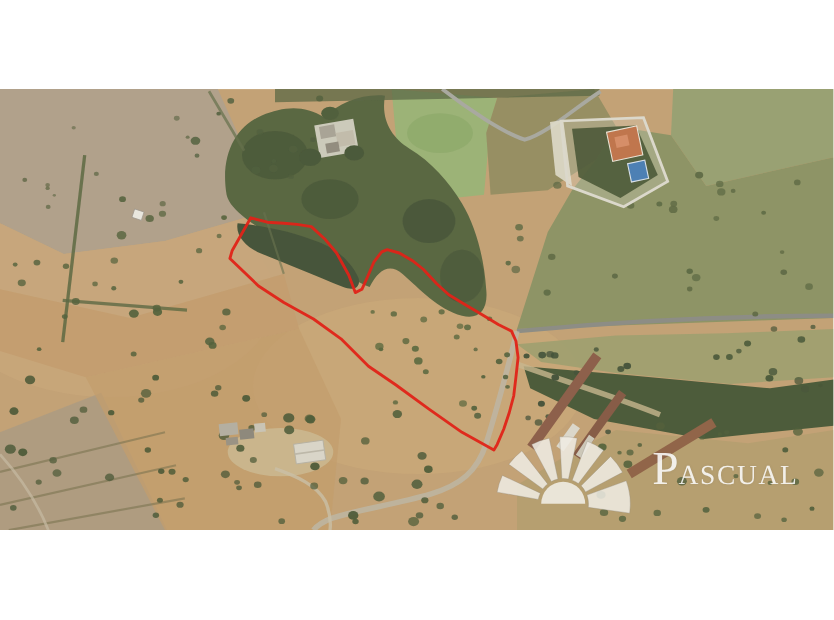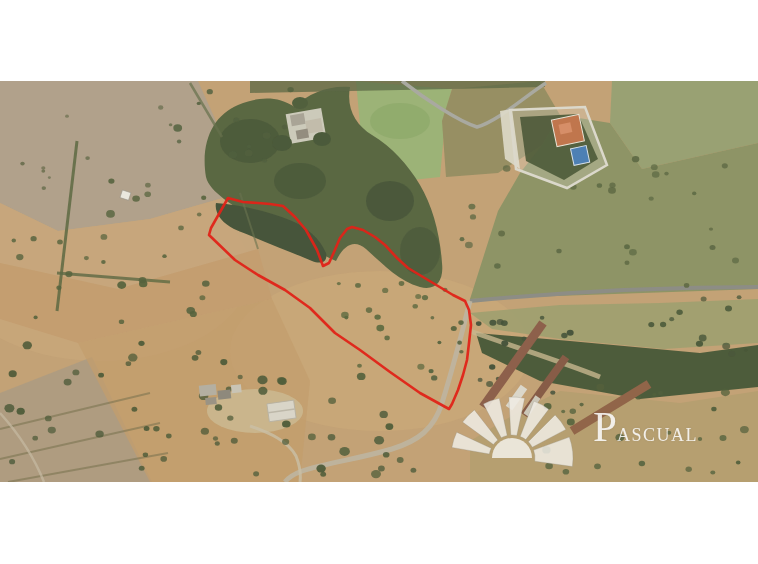--- a/index.html
+++ b/index.html
@@ -6,21 +6,21 @@
   .stage{position:relative;width:758px;height:564px;background:#ffffff;overflow:hidden;}
   .margin-band{position:absolute;left:0;width:758px;background:#ffffff;}
   .margin-top{top:0;height:81px;}
   .margin-bottom{top:482px;height:82px;}
   .photo-wrap{position:absolute;left:0;top:81px;width:758px;height:401px;overflow:hidden;}
   .photo-wrap svg{display:block;width:758px;height:401px;}
   .wm{position:absolute;color:rgba(255,255,255,0.85);font-family:"Liberation Serif",serif;
       text-shadow:0 0 2px rgba(120,110,95,0.25);user-select:none;}
   .wm-name{left:593px;top:324px;white-space:nowrap;line-height:1;}
   .wm-name .ini{font-size:43px;}
-  .wm-name .rest{font-size:18px;letter-spacing:1.5px;}
+  .wm-name .rest{font-size:25px;letter-spacing:1.5px;}
   .wm-sub{left:595px;top:363px;font-size:20px;letter-spacing:4.5px;line-height:1;white-space:nowrap;}
 </style>
 </head>
 <body>
 
 <div class="stage">
   <div class="margin-band margin-top"></div>
 
   <div class="photo-wrap">
     <svg viewBox="0 0 758 401" xmlns="http://www.w3.org/2000/svg">

